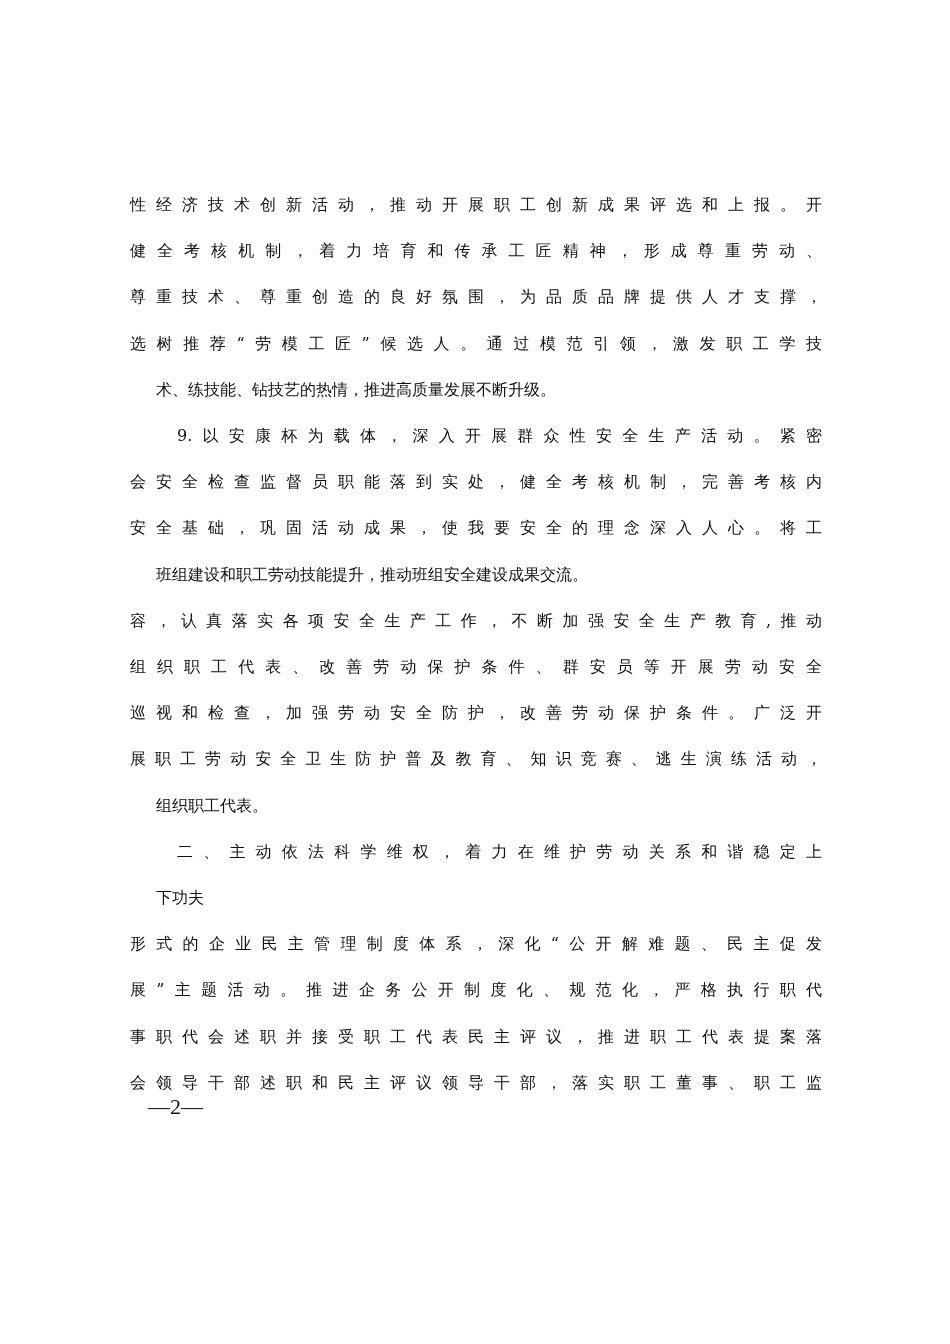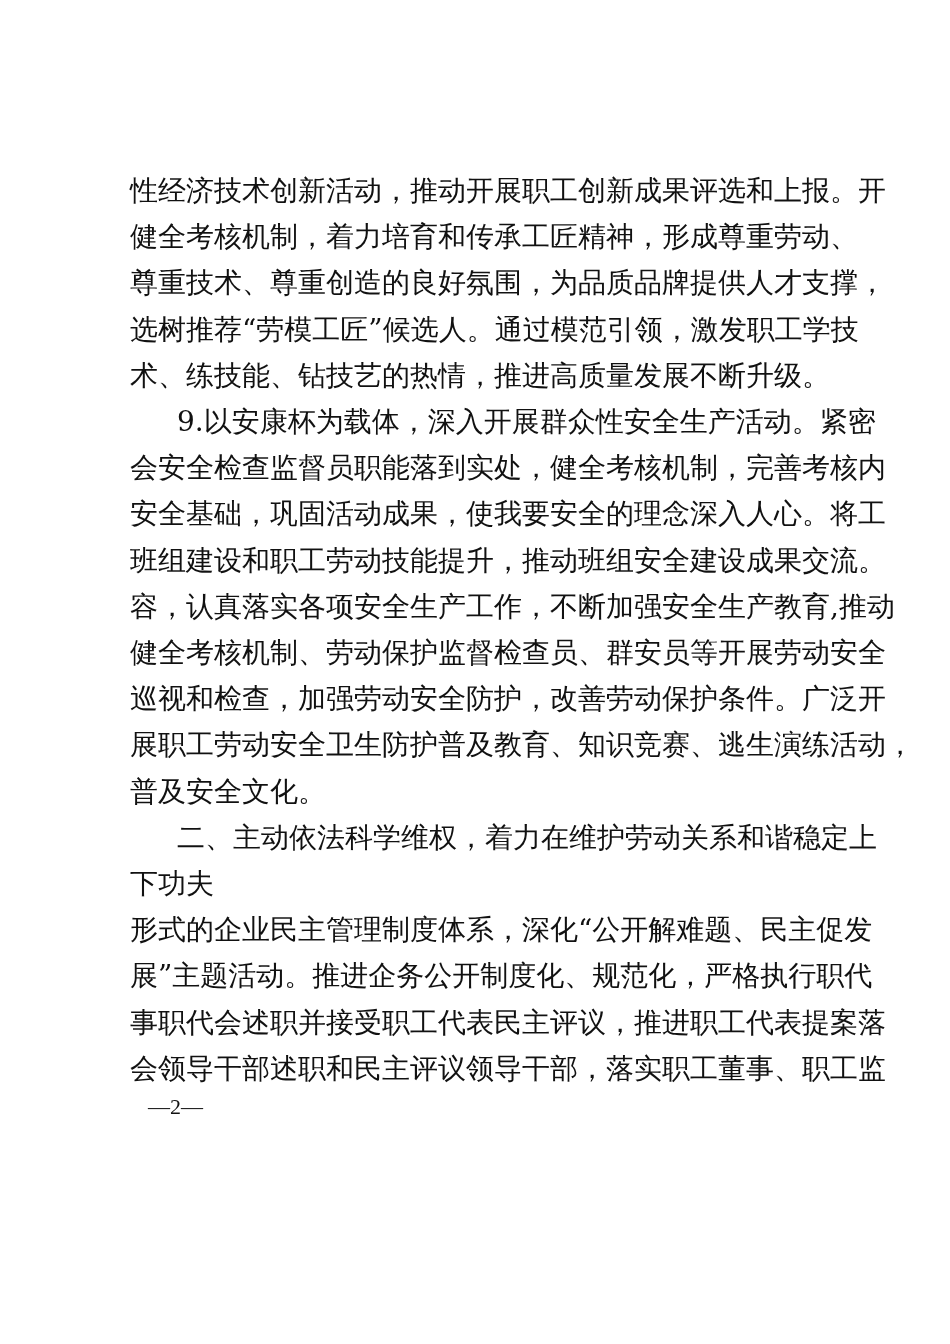--- a/index.html
+++ b/index.html
@@ -1,37 +1,37 @@
 <!DOCTYPE html>
 <html><head>
 <meta charset="utf-8">
 <style>
   html, body { margin: 0; padding: 0; background: #ffffff; }
   body { width: 950px; height: 1344px; position: relative; overflow: hidden; }
   .page {
     position: absolute;
     left: 130px;
-    top: 168px;
+    top: 182px;
     width: 692px;
     font-family: "DejaVu Serif", "Liberation Serif", serif;
-    font-size: 28px;
+    font-size: 16px;
     color: #111111;
     line-height: 46.2px;
     text-align: justify;
     text-justify: inter-character;
   }
   .page p { margin: 0; }
   .indent { text-indent: 47px; }
   .heading {
     font-family: "DejaVu Sans", "Liberation Sans", sans-serif;
     font-weight: normal;
     text-indent: 47px;
   }
   .line { display: block; text-align-last: justify; white-space: nowrap; }
-  .line.last { text-align-last: left; }
+  .line.last { text-align-last: left; margin-left: 26px; }
   .footer {
     position: absolute;
     left: 148px;
     top: 1094px;
     font-family: "Liberation Serif", "DejaVu Serif", serif;
     font-size: 22px;
     color: #111111;
   }
 </style>
 </head>
@@ -44,24 +44,24 @@
     <span class="line">尊重技术、尊重创造的良好氛围，为品质品牌提供人才支撑，</span>
     <span class="line">选树推荐“劳模工匠”候选人。通过模范引领，激发职工学技</span>
     <span class="line last">术、练技能、钻技艺的热情，推进高质量发展不断升级。</span>
   </p>
   <p class="indent">
     <span class="line" style="padding-left:47px;text-indent:0">9.以安康杯为载体，深入开展群众性安全生产活动。紧密</span>
     <span class="line" style="text-indent:0">会安全检查监督员职能落到实处，健全考核机制，完善考核内</span>
     <span class="line" style="text-indent:0">安全基础，巩固活动成果，使我要安全的理念深入人心。将工</span>
     <span class="line last" style="text-indent:0">班组建设和职工劳动技能提升，推动班组安全建设成果交流。</span>
     <span class="line" style="text-indent:0">容，认真落实各项安全生产工作，不断加强安全生产教育,推动</span>
-    <span class="line" style="text-indent:0">健全考核机制、劳动保护监督检查员、群安员等开展劳动安全</span>
+    <span class="line" style="text-indent:0">组织职工代表、改善劳动保护条件、群安员等开展劳动安全</span>
     <span class="line" style="text-indent:0">巡视和检查，加强劳动安全防护，改善劳动保护条件。广泛开</span>
     <span class="line" style="text-indent:0">展职工劳动安全卫生防护普及教育、知识竞赛、逃生演练活动，</span>
-    <span class="line last" style="text-indent:0">普及安全文化。</span>
+    <span class="line last" style="text-indent:0">组织职工代表。</span>
   </p>
   <p class="heading" style="text-indent:0">
     <span class="line" style="padding-left:47px">二、主动依法科学维权，着力在维护劳动关系和谐稳定上</span>
     <span class="line last">下功夫</span>
   </p>
   <p>
     <span class="line">形式的企业民主管理制度体系，深化“公开解难题、民主促发</span>
     <span class="line">展”主题活动。推进企务公开制度化、规范化，严格执行职代</span>
     <span class="line">事职代会述职并接受职工代表民主评议，推进职工代表提案落</span>
     <span class="line">会领导干部述职和民主评议领导干部，落实职工董事、职工监</span>

